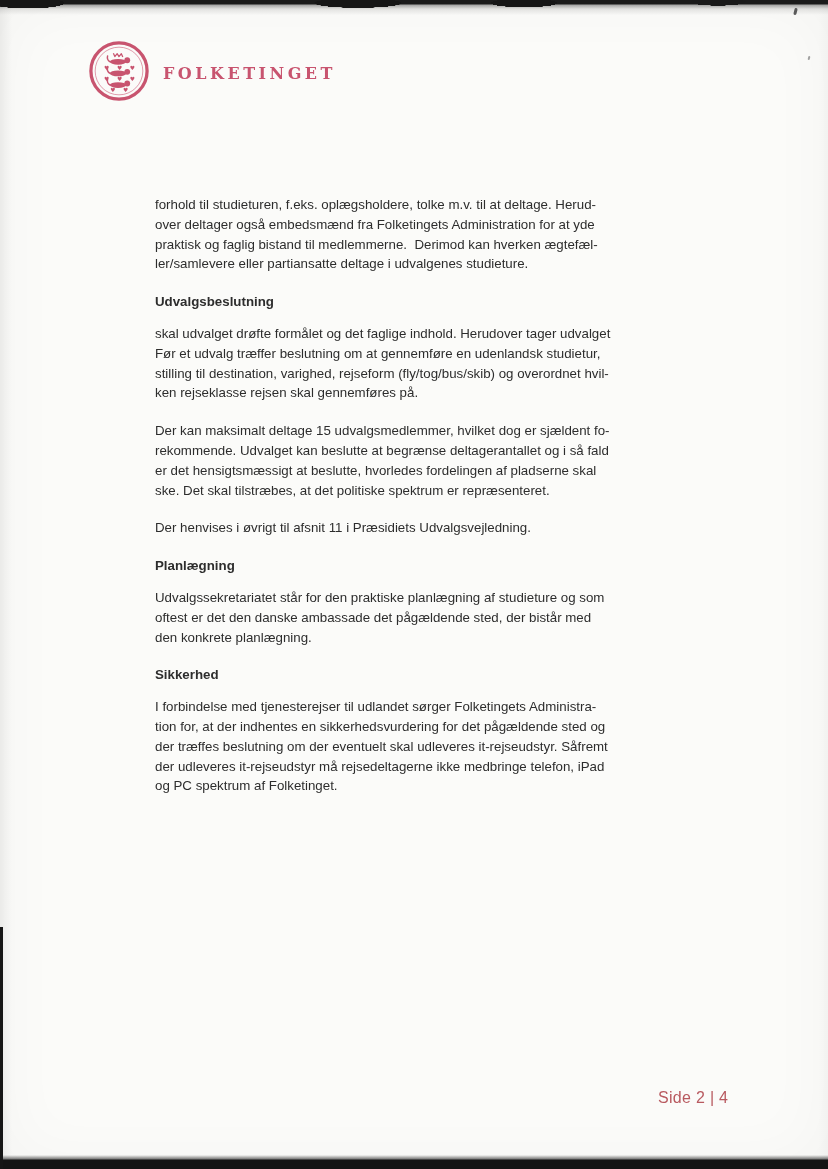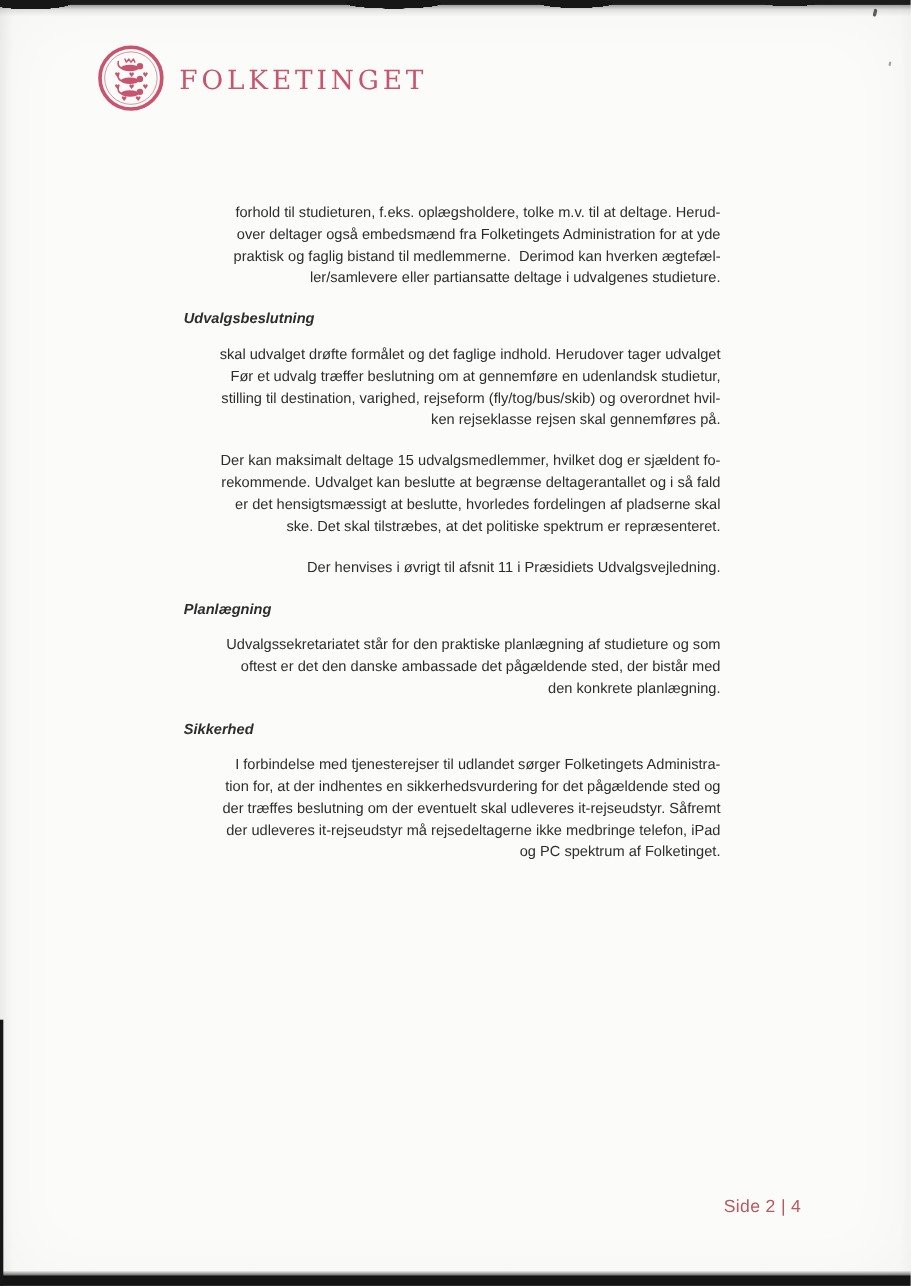--- a/index.html
+++ b/index.html
@@ -43,33 +43,33 @@
   }
   .speck.s1{left:794px;top:8px;}
   .speck.s2{left:808px;top:56px;width:2px;height:4px;opacity:.55;}
   
   .header{
     position:absolute;left:88px;top:40px;display:flex;align-items:center;gap:13px;
   }
   .logo{color:var(--brand);width:62px;height:62px;flex:0 0 auto;}
   .brand{
     font-family:"DejaVu Serif",serif;
-    font-size:24px;font-weight:400;letter-spacing:3.5px;
+    font-size:16px;font-weight:700;letter-spacing:3.5px;
     color:var(--brand);
     padding-top:4px;
     text-align:center;
   }
   
   .doc{
     position:absolute;left:155px;top:183px;width:500px;
     color:var(--ink);
     font-size:13.3px;line-height:19.8px;
   }
-  .doc .paragraph{margin:0 0 18px 0;text-align:right;}
-  .doc .heading{font-weight:bold;margin:12px;font-style:italic;}
+  .doc .paragraph{margin:12px 0 18px 0;}
+  .doc .heading{font-weight:bold;margin:0;}
   .doc .line{white-space:pre;}
   
   .footer{
     position:absolute;left:658px;top:1089px;
     color:var(--footer);font-size:16px;letter-spacing:.3px;
   }
 </style>
 </head>
 <body>
 

